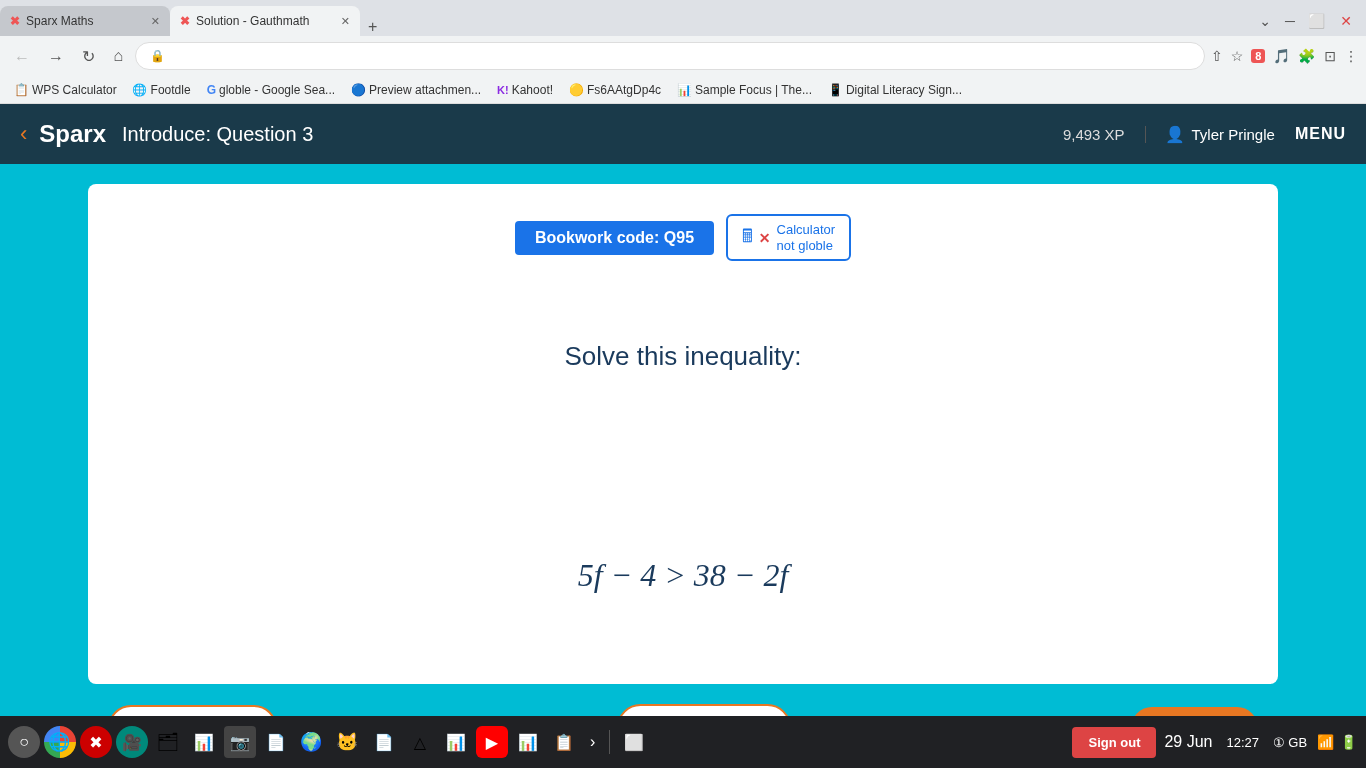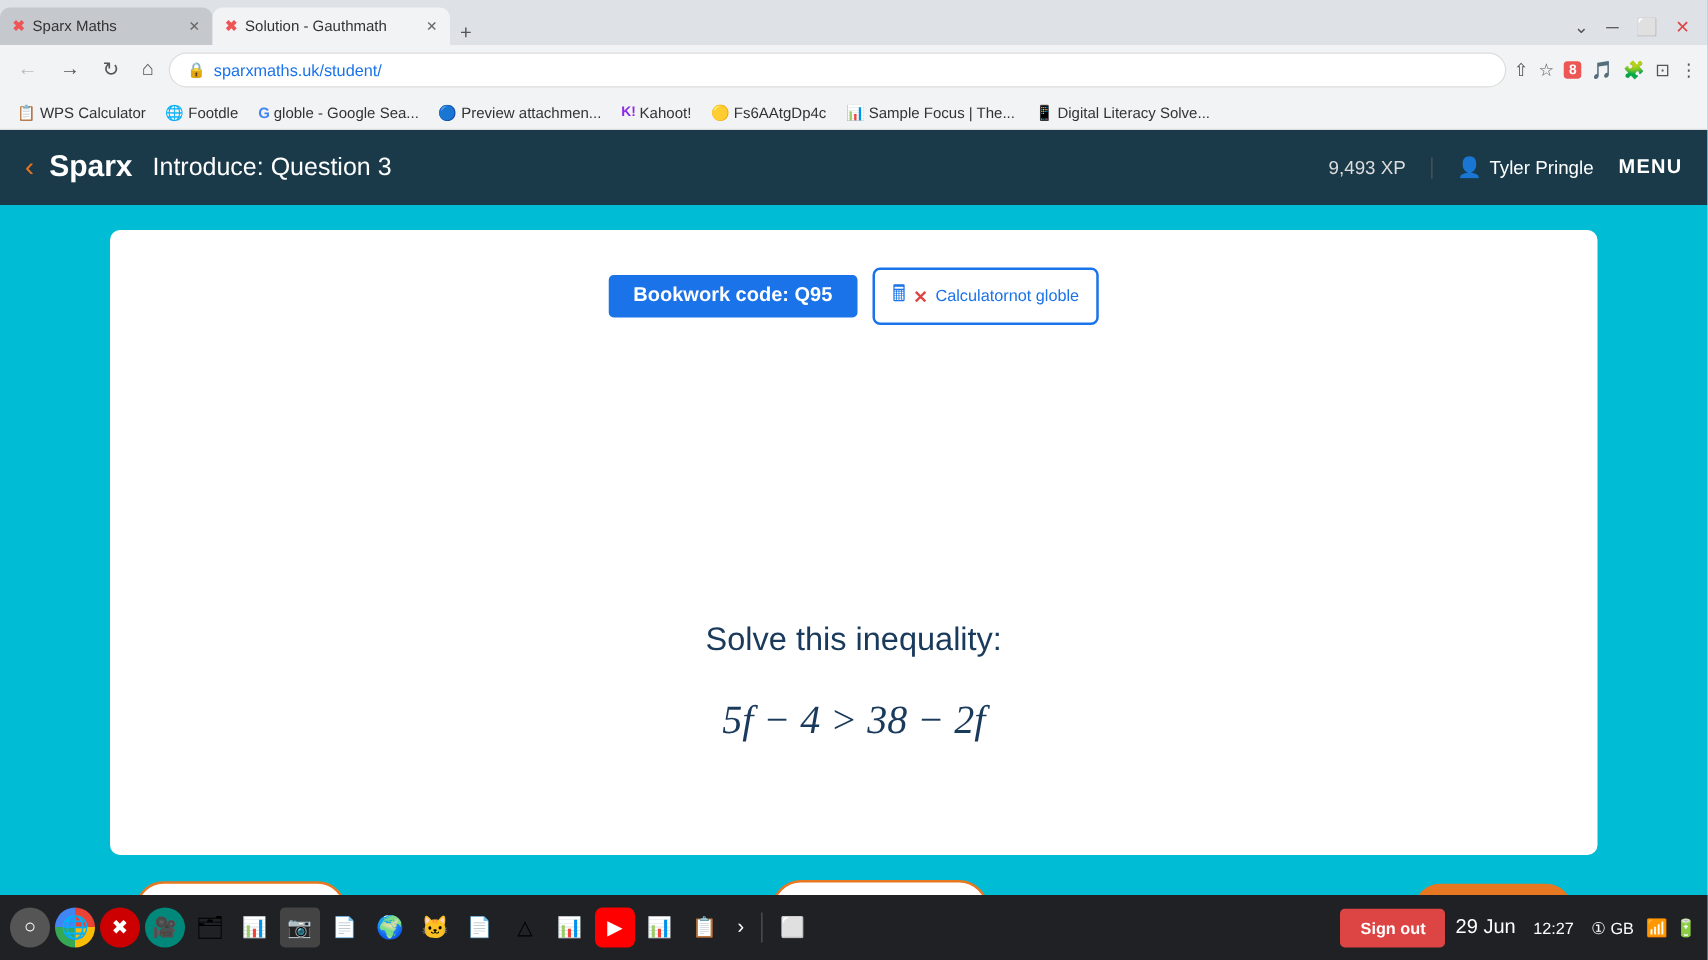--- a/index.html
+++ b/index.html
@@ -33,21 +33,21 @@
     .sparx-user { color: white; font-size: 15px; display: flex; align-items: center; gap: 6px; margin-right: 20px; }
     .sparx-menu { color: white; font-size: 16px; font-weight: bold; cursor: pointer; letter-spacing: 1px; }
 
     
     .sparx-content { background: #00bcd4; display: flex; justify-content: center; align-items: flex-start; padding: 20px; height: calc(768px - 104px - 52px); }
     .question-card { background: white; border-radius: 8px; width: 1190px; min-height: 500px; display: flex; flex-direction: column; align-items: center; padding: 30px 40px; position: relative; }
     .card-top { display: flex; align-items: center; gap: 12px; margin-bottom: 20px; }
     .bookwork-code { background: #1a73e8; color: white; border-radius: 4px; padding: 8px 20px; font-size: 16px; font-weight: bold; }
     .calculator-badge { display: flex; align-items: center; gap: 6px; border: 2px solid #1a73e8; border-radius: 6px; padding: 6px 14px; font-size: 13px; color: #1a73e8; }
 
-    .question-area { flex: 1; display: flex; flex-direction: column; align-items: center; justify-content: flex-end; width: 100%; padding: 60px 0; }
+    .question-area { flex: 1; display: flex; flex-direction: column; align-items: center; justify-content: space-between; width: 100%; padding: 60px 0; }
     .question-text { font-size: 26px; color: #1a3a5c; margin-bottom: 30px; }
     .math-expression { font-size: 32px; color: #1a3a5c; font-style: italic; font-family: 'Georgia', serif; }
 
     
     .bottom-bar { display: flex; align-items: center; justify-content: space-between; padding: 0 20px; width: 1190px; margin-top: 20px; }
     .btn-back { border: 2px solid #e87722; color: #e87722; background: white; border-radius: 30px; padding: 12px 24px; font-size: 16px; font-weight: bold; cursor: pointer; display: flex; align-items: center; gap: 8px; }
     .btn-watch { border: 2px solid #e87722; color: #e87722; background: white; border-radius: 30px; padding: 12px 24px; font-size: 16px; font-weight: bold; cursor: pointer; display: flex; align-items: center; gap: 8px; }
     .btn-answer { background: #e87722; color: white; border: none; border-radius: 30px; padding: 12px 28px; font-size: 16px; font-weight: bold; cursor: pointer; display: flex; align-items: center; gap: 8px; }
 
     
@@ -89,21 +89,20 @@
     </div>
   </div>
 
   <div class="address-bar">
     <button class="nav-btn disabled">←</button>
     <button class="nav-btn">→</button>
     <button class="nav-btn">↻</button>
     <button class="nav-btn">⌂</button>
     <div class="address-input">
       <span style="color:#555; font-size:12px;">🔒</span>
-      <span class="address-text">sparxmaths.uk/student/</span>
     </div>
     <div class="addr-icons">
       <span class="addr-icon">⇧</span>
       <span class="addr-icon">☆</span>
       <span class="addr-icon" style="background:#e55; color:white; border-radius:3px; padding:1px 4px; font-size:11px; font-weight:bold;">8</span>
       <span class="addr-icon">🎵</span>
       <span class="addr-icon">🧩</span>
       <span class="addr-icon">⊡</span>
       <span class="addr-icon">⋮</span>
     </div>
@@ -133,21 +132,21 @@
     <div class="bookmark-item">
       <span style="font-size:12px;">🟡</span>
       <span>Fs6AAtgDp4c</span>
     </div>
     <div class="bookmark-item">
       <span style="font-size:12px;">📊</span>
       <span>Sample Focus | The...</span>
     </div>
     <div class="bookmark-item">
       <span style="font-size:12px;">📱</span>
-      <span>Digital Literacy Solve...</span>
+      <span>Digital Literacy Sign...</span>
     </div>
   </div>
 </div>
 
 <div style="position:relative;">
 
   <div class="sparx-header">
     <span class="sparx-back">‹</span>
     <span class="sparx-logo">Sparx</span>
     <span class="sparx-title">Introduce: Question 3</span>
@@ -161,21 +160,21 @@
 
   <div class="sparx-content">
     <div style="display:flex; flex-direction:column; align-items:center; width:100%;">
       <div class="question-card">
 
         <div class="card-top">
           <div class="bookwork-code">Bookwork code: Q95</div>
           <div class="calculator-badge">
             <span style="font-size:18px;">🖩</span>
             <span style="color:#d44; font-weight:bold; font-size:14px;">✕</span>
-            <div style="display:flex; ">
+            <div style="display:flex; flex-direction:column;">
               <span style="font-size:13px; color:#1a73e8; line-height:1.2;">Calculator</span>
               <span style="font-size:13px; color:#1a73e8; line-height:1.2;">not globle</span>
             </div>
           </div>
         </div>
 
         <div class="question-area">
           <div class="question-text">Solve this inequality:</div>
           <div class="math-expression">
             5<em>f</em> − 4 &gt; 38 − 2<em>f</em>

